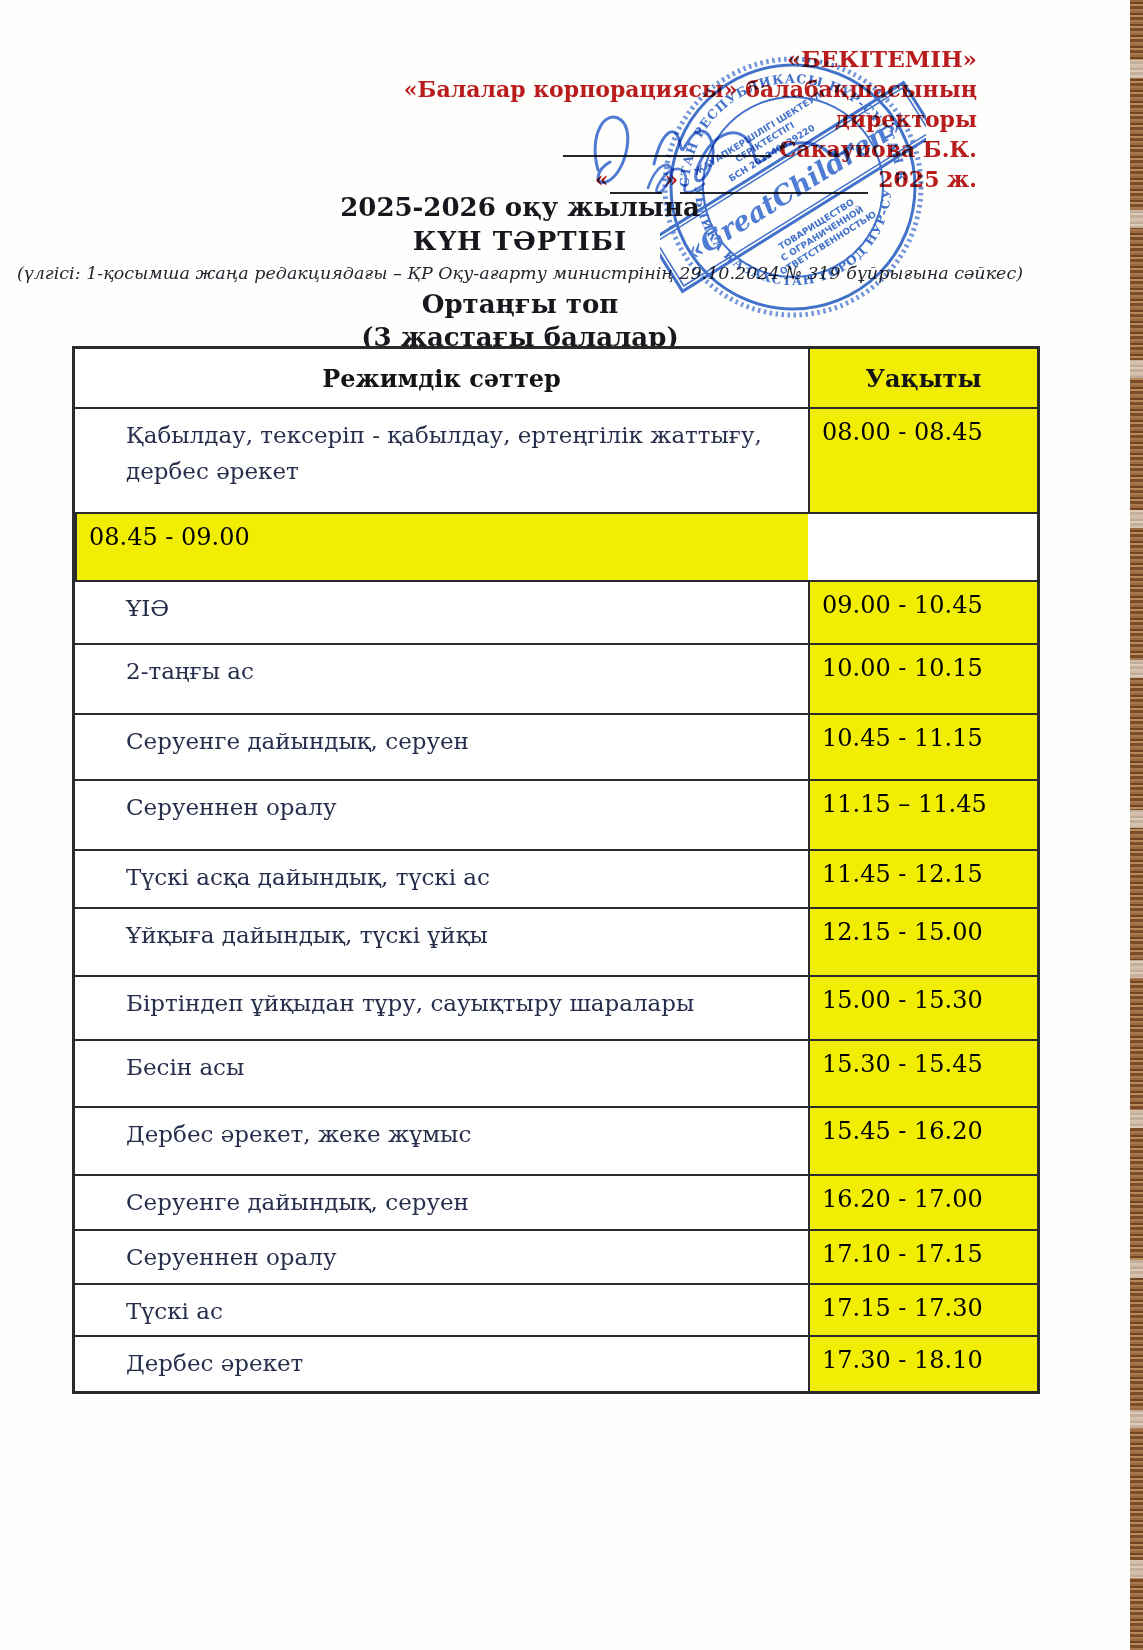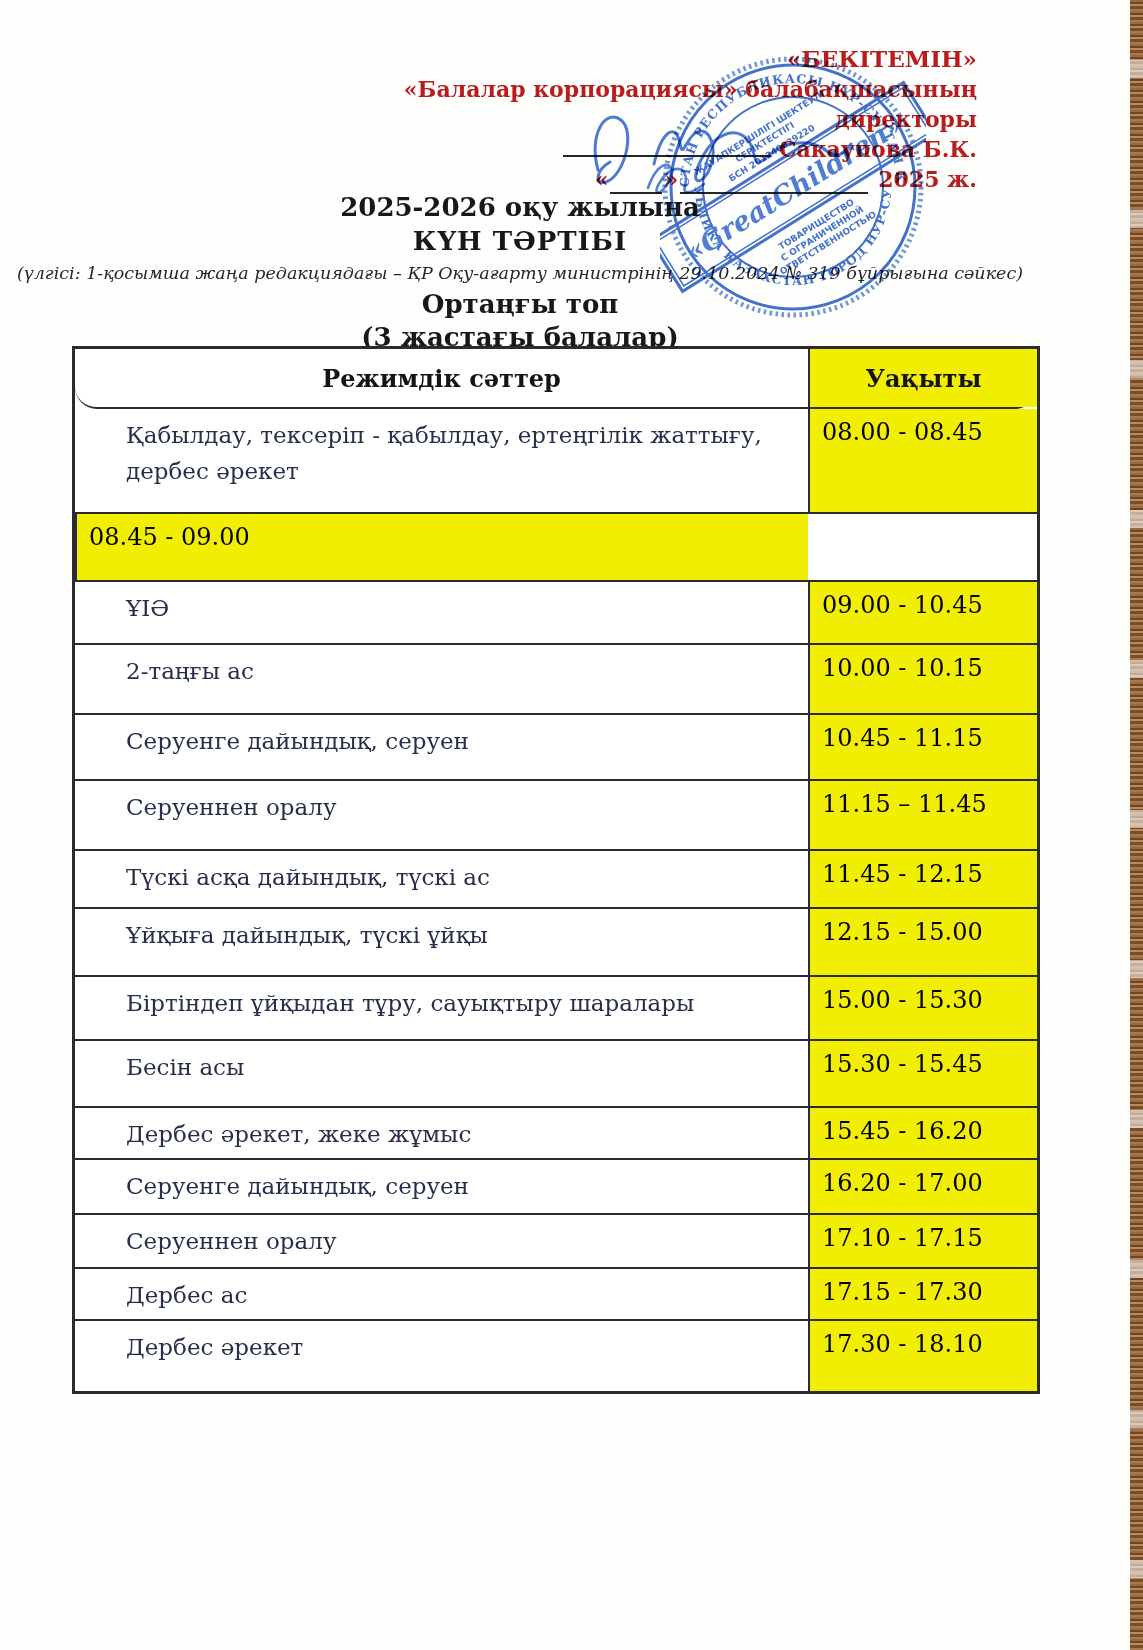--- a/index.html
+++ b/index.html
@@ -44,21 +44,21 @@
   .t-group{font-size:26px;font-weight:bold;line-height:33px;}
   .t-age{font-size:26px;font-weight:bold;line-height:32px;}
 
   
   .sched{
     position:absolute;left:72px;top:346px;width:968px;
     border:3px solid #2a2b2d;box-sizing:border-box;background:#fff;
   }
   .s-row{display:grid;grid-template-columns:733px 1fr;border-bottom:2px solid #2a2b2d;box-sizing:border-box;}
   .s-row:last-child{border-bottom:none;}
-  .s-head{height:60px;border-radius:22px;}
+  .s-head{height:60px;}
   .cell{box-sizing:border-box;display:flex;}
   .c-act{
     padding:9px 10px 0 14px;font-size:23px;color:#272e4c;line-height:1.55;
     align-items:flex-start;
     margin-left:37px;
   }
   .c-time{
     border-left:2.5px solid #2a2b2d;background:#f2ee03;
     padding:9px 0 0 12px;font-size:24px;color:#000000;align-items:flex-start;
   }
@@ -138,37 +138,37 @@
           <div class="cell c-time">12.15 - 15.00</div>
         </div>
         <div class="s-row" style="height: 64px;">
           <div class="cell c-act">Біртіндеп ұйқыдан тұру, сауықтыру шаралары</div>
           <div class="cell c-time">15.00 - 15.30</div>
         </div>
         <div class="s-row" style="height: 67px;">
           <div class="cell c-act">Бесін асы</div>
           <div class="cell c-time">15.30 - 15.45</div>
         </div>
-        <div class="s-row" style="height: 52px;">
+        <div class="s-row" style="height: 68px;">
           <div class="cell c-act">Дербес әрекет, жеке жұмыс</div>
           <div class="cell c-time">15.45 - 16.20</div>
         </div>
         <div class="s-row" style="height: 55px;">
           <div class="cell c-act">Серуенге дайындық, серуен</div>
           <div class="cell c-time">16.20 - 17.00</div>
         </div>
         <div class="s-row" style="height: 54px;">
           <div class="cell c-act">Серуеннен оралу</div>
           <div class="cell c-time">17.10 - 17.15</div>
         </div>
         <div class="s-row" style="height: 52px;">
-          <div class="cell c-act">Дербес ас</div>
+          <div class="cell c-act">Түскі ас</div>
           <div class="cell c-time">17.15 - 17.30</div>
         </div>
-        <div class="s-row" style="height: 70px; border-radius: 7px;">
+        <div class="s-row" style="height: 54px; border-radius: 7px;">
           <div class="cell c-act">Дербес әрекет</div>
           <div class="cell c-time">17.30 - 18.10</div>
         </div>
       </div>
   </div>
 
   <svg class="stamp" width="266" height="266" viewBox="0 0 266 266">
     <g fill="none" stroke="#2e62c8">
       <circle cx="133" cy="133" r="128" stroke-width="5" stroke-dasharray="2.5 3.5" opacity="0.75"></circle>
       <circle cx="133" cy="133" r="122" stroke-width="3"></circle>

